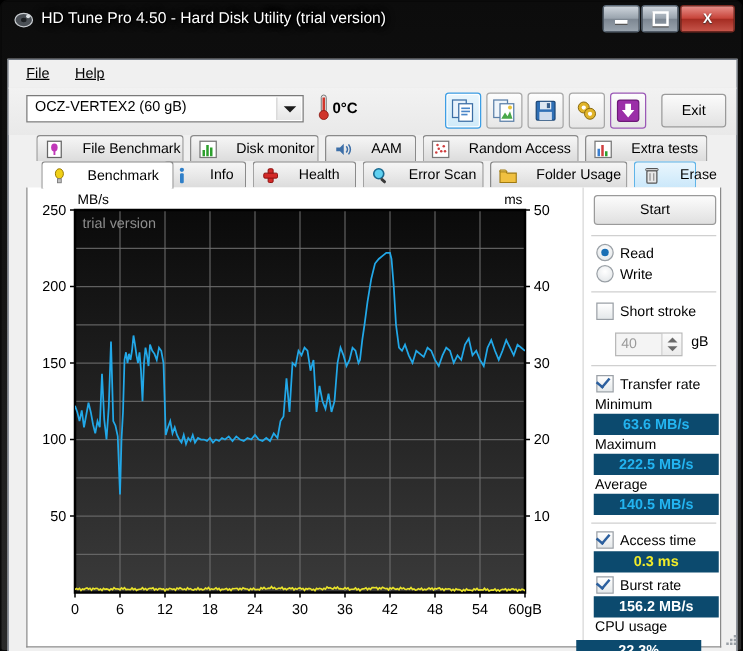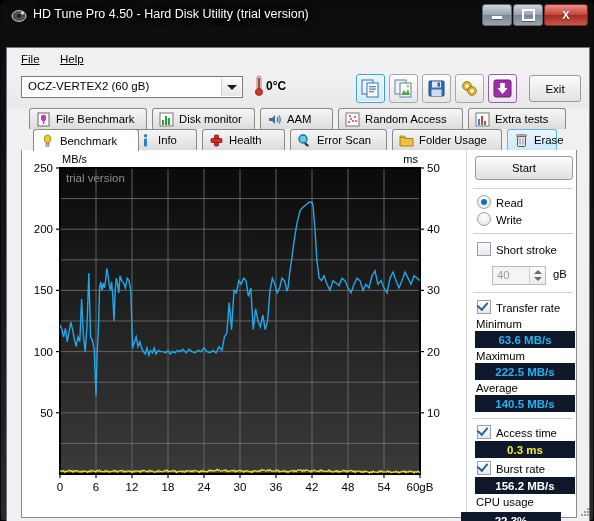--- a/index.html
+++ b/index.html
@@ -120,21 +120,21 @@
   
   .tabrow{position:absolute;left:0;height:21px;}
   .tabrow.r1{top:60px;}
   .tabrow.r2{top:81px;}
   .tab{
     position:absolute;top:0;height:21px;
     border:1px solid #8a8a8a;border-bottom:none;
     background:linear-gradient(180deg,#f6f6f6,#dcdcdc);
     border-radius:3px 3px 0 0;
     box-sizing:border-box;
-    display:flex;align-items:center;
+    display:flex;align-items:center;gap:10px;
   }
   .tab.active{
     background:#fff;border-color:#8a8a8a;
     height:22px;z-index:5;
   }
   .tab.hover{
     background:linear-gradient(180deg,#eaf6fd,#cbe8fa);
     border-color:#5fb4e8;
   }
   .tab .ticon{width:15px;height:15px;margin-left:6px;position:relative;flex:none;}
@@ -191,21 +191,21 @@
   .spin .btns{position:absolute;right:0;top:0;width:15px;height:17px;
     border-left:1px solid #cfcfcf;background:linear-gradient(180deg,#fbfbfb,#ececec);}
   .spin .up,.spin .dn{position:absolute;left:4px;width:0;height:0;
     border-left:4px solid transparent;border-right:4px solid transparent;}
   .spin .up{top:3px;border-bottom:4px solid #6a6a6a;}
   .spin .dn{top:10px;border-top:4px solid #6a6a6a;}
   .unit{position:absolute;left:86px;top:118px;font-size:11.3px;color:#000;}
   .lbl{position:absolute;font-size:11.3px;color:#000;}
   .val{
     position:absolute;left:8px;width:100px;height:17px;
-    background:#0f172a;
+    background:#0c4a6e;
     display:flex;align-items:center;justify-content:center;
     font-weight:bold;font-size:11.5px;
   }
   .val.cyan{color:#23b4f0;}
   .val.yellow{color:#f2ec2a;}
   .val.white{color:#ffffff;text-align:right;}
   .resize-grip{position:absolute;right:2px;bottom:2px;width:12px;height:12px;}
 </style>
 </head>
 <body>

